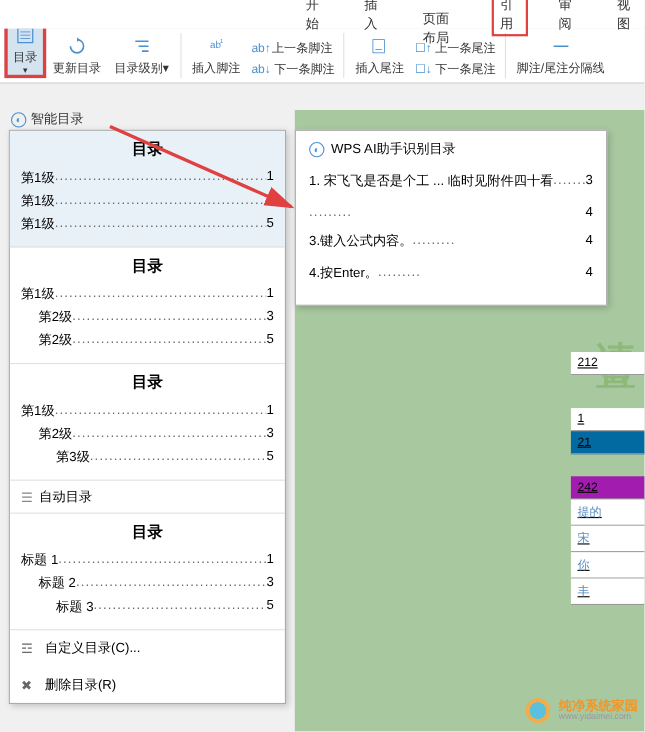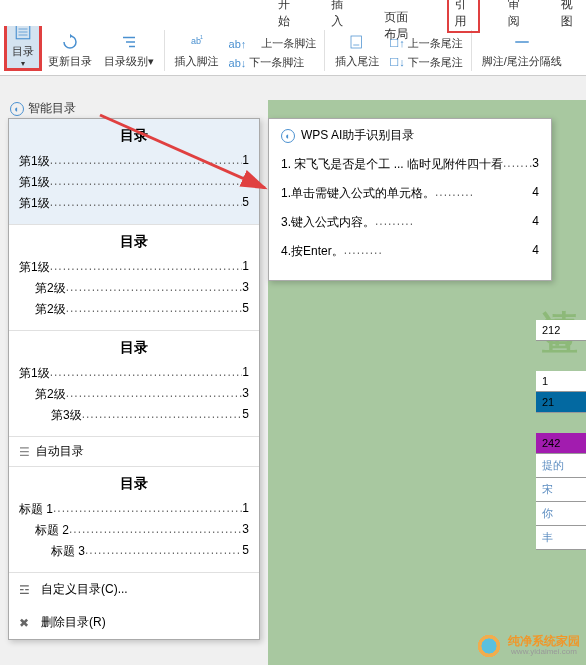--- a/index.html
+++ b/index.html
@@ -43,21 +43,21 @@
     .red-arrow { position: absolute; left: 95px; top: 110px; z-index: 15; pointer-events: none; }
     
     .ai-panel { position: absolute; left: 268px; top: 118px; width: 284px; background: #fff; border: 1px solid #aaa; box-shadow: 2px 2px 6px rgba(0,0,0,0.2); z-index: 10; padding: 8px 12px; }
     .ai-panel-title { display: flex; align-items: center; gap: 6px; font-size: 12px; margin-bottom: 10px; }
     .ai-toc-line { display: flex; font-size: 12px; margin: 12px 0; white-space: nowrap; overflow: hidden; }
     
     .doc-bg { position: absolute; left: 268px; top: 100px; right: 0; bottom: 0; background: #a8c8a0; z-index: 1; }
     .doc-side-text { position: absolute; right: 2px; top: 280px; font-size: 36px; color: #7cb060; font-weight: bold; z-index: 3; writing-mode: vertical-rl; opacity: 0.6; }
     .doc-cell { border-bottom: 1px solid #999; padding: 4px 6px; font-size: 11px; }
     
-    .watermark { position: absolute; right: 6px; bottom: 6px; display: flex; align-items: center; gap: 6px; z-index: 20; font-size: 11px; text-align: center; }
+    .watermark { position: absolute; right: 6px; bottom: 6px; display: flex; align-items: center; gap: 6px; z-index: 20; font-size: 11px; }
     .wm-icon { width: 26px; height: 26px; background: radial-gradient(circle, #5bc0de 40%, #f0ad4e 42%, #f0ad4e 60%, transparent 62%); border-radius: 50%; }
     .wm-text { display: flex; flex-direction: column; line-height: 1.1; }
     .wm-cn { color: #f0972a; font-weight: bold; font-size: 12px; }
     .wm-en { color: #999; font-size: 8px; }
     
     svg.ico { width: 18px; height: 18px; }
   </style>
 </head>
 <body>
 
@@ -122,21 +122,21 @@
       <div class="ribbon-icon ribbon-icon-lg">
         <svg class="ico" viewBox="0 0 24 24">
             <text x="4" y="14" font-size="12" fill="#4a90d0">ab</text>
             <text x="16" y="8" font-size="7" fill="#4a90d0">1</text>
           </svg>
       </div>
       <span>插入脚注</span>
     </div>
     <div class="ribbon-col">
       <div class="ribbon-small-btn">
-        <span style="color:#4a90d0;margin-right:15px;">ab↑</span>
+        <span style="color:#4a90d0;margin-right:1px;">ab↑</span>
         <span>上一条脚注</span>
       </div>
       <div class="ribbon-small-btn">
         <span style="color:#4a90d0;margin-right:3px;">ab↓</span>
         <span>下一条脚注</span>
       </div>
     </div>
   </div>
   <div class="ribbon-group">
     <div class="ribbon-btn">
@@ -288,38 +288,37 @@
     <span class="ai-circle">◐</span>
     <span>WPS AI助手识别目录</span>
   </div>
   <div id="ai-items">
       <div class="ai-toc-line">
         <span class="toc-label">1. 宋飞飞是否是个工  ... 临时见附件四十看</span>
         <span class="toc-dots"> ......... </span>
         <span class="toc-page">3</span>
       </div>
       <div class="ai-toc-line">
-        <span class="toc-label">1.单击需键入公式的单元格。</span>
         <span class="toc-dots"> ......... </span>
         <span class="toc-page">4</span>
       </div>
       <div class="ai-toc-line">
         <span class="toc-label">3.键入公式内容。</span>
         <span class="toc-dots"> ......... </span>
         <span class="toc-page">4</span>
       </div>
       <div class="ai-toc-line">
         <span class="toc-label">4.按Enter。</span>
         <span class="toc-dots"> ......... </span>
         <span class="toc-page">4</span>
       </div>
     </div>
 </div>
 
-<div style="position:absolute; right:0; top:320px; width:50px; z-index:3;">
+<div style="position:absolute; right:0; top:320px; width:67px; z-index:3;text-decoration:underline;">
   <div class="doc-cell" style="background:#fff;">212</div>
   <div style="height:30px;"></div>
   <div class="doc-cell" style="background:#fff;">1</div>
   <div class="doc-cell" style="background:#0369a1;">21</div>
   <div style="height:20px;"></div>
   <div class="doc-cell" style="background:#a21caf;">242</div>
   <div class="doc-cell" style="background:#fff;color:#5b8cc0;">提的</div>
   <div class="doc-cell" style="background:#fff;color:#5b8cc0;">宋</div>
   <div class="doc-cell" style="background:#fff;color:#5b8cc0;">你</div>
   <div class="doc-cell" style="background:#fff;color:#5b8cc0;">丰</div>

